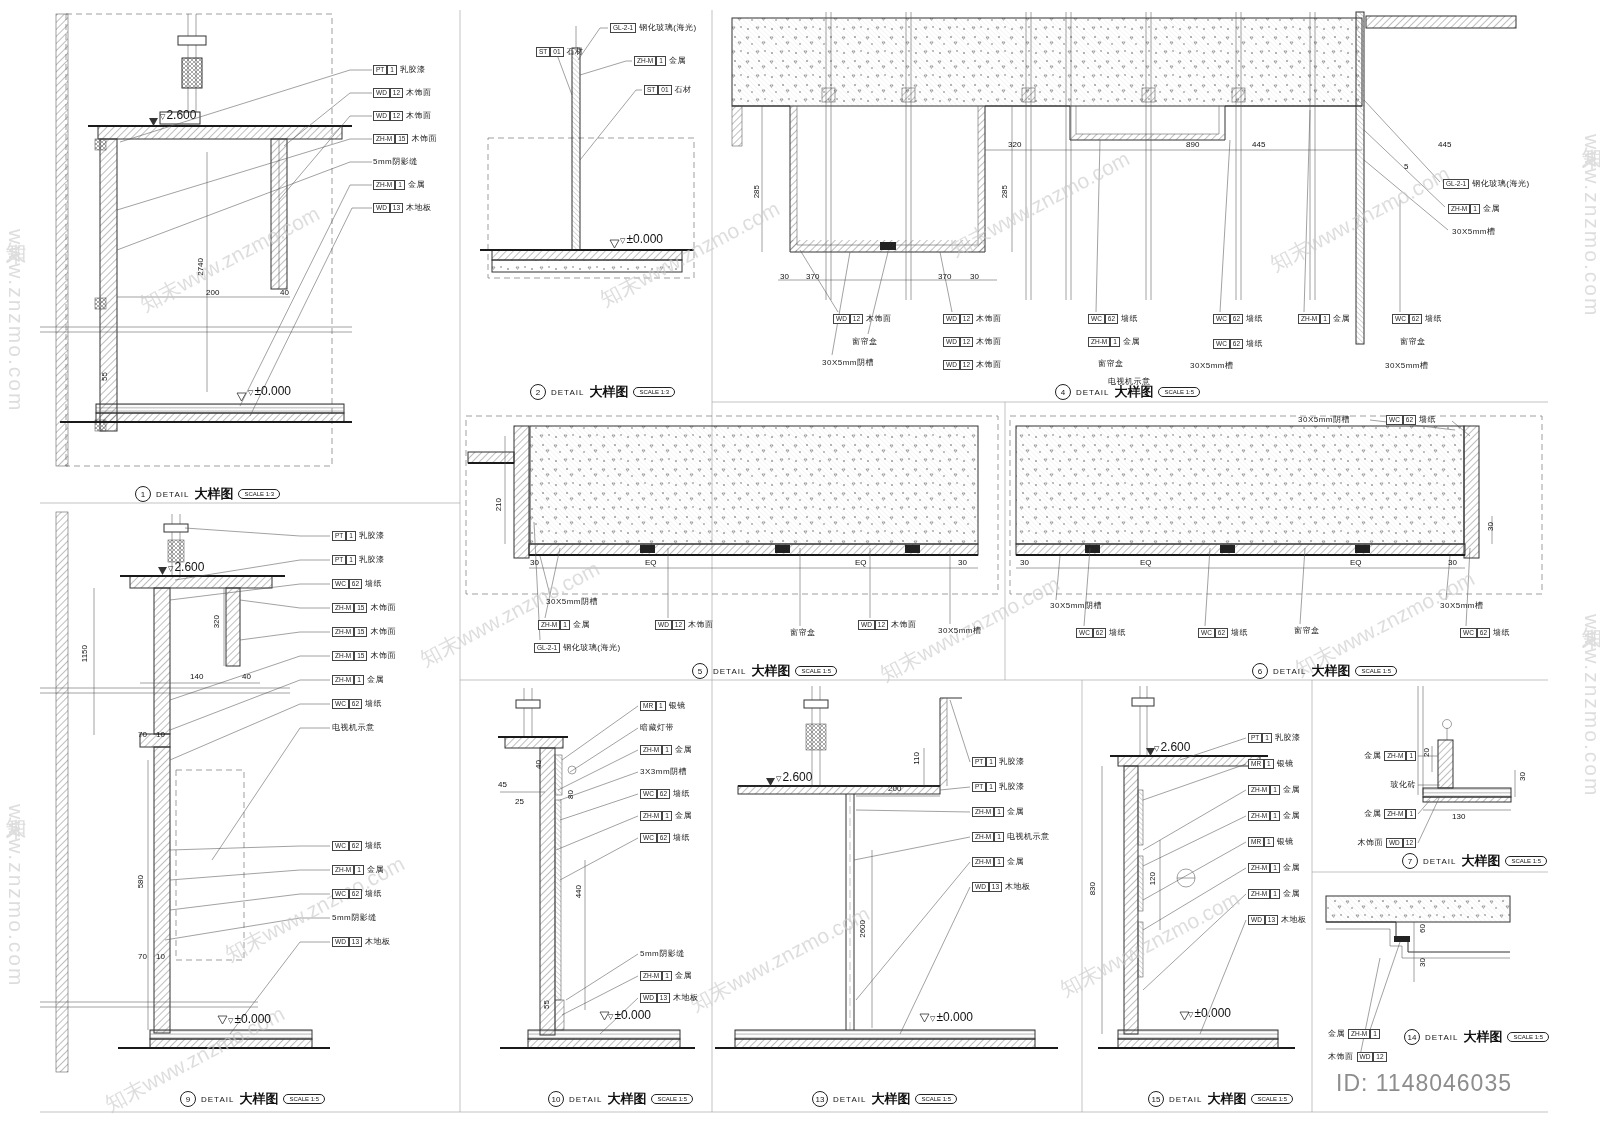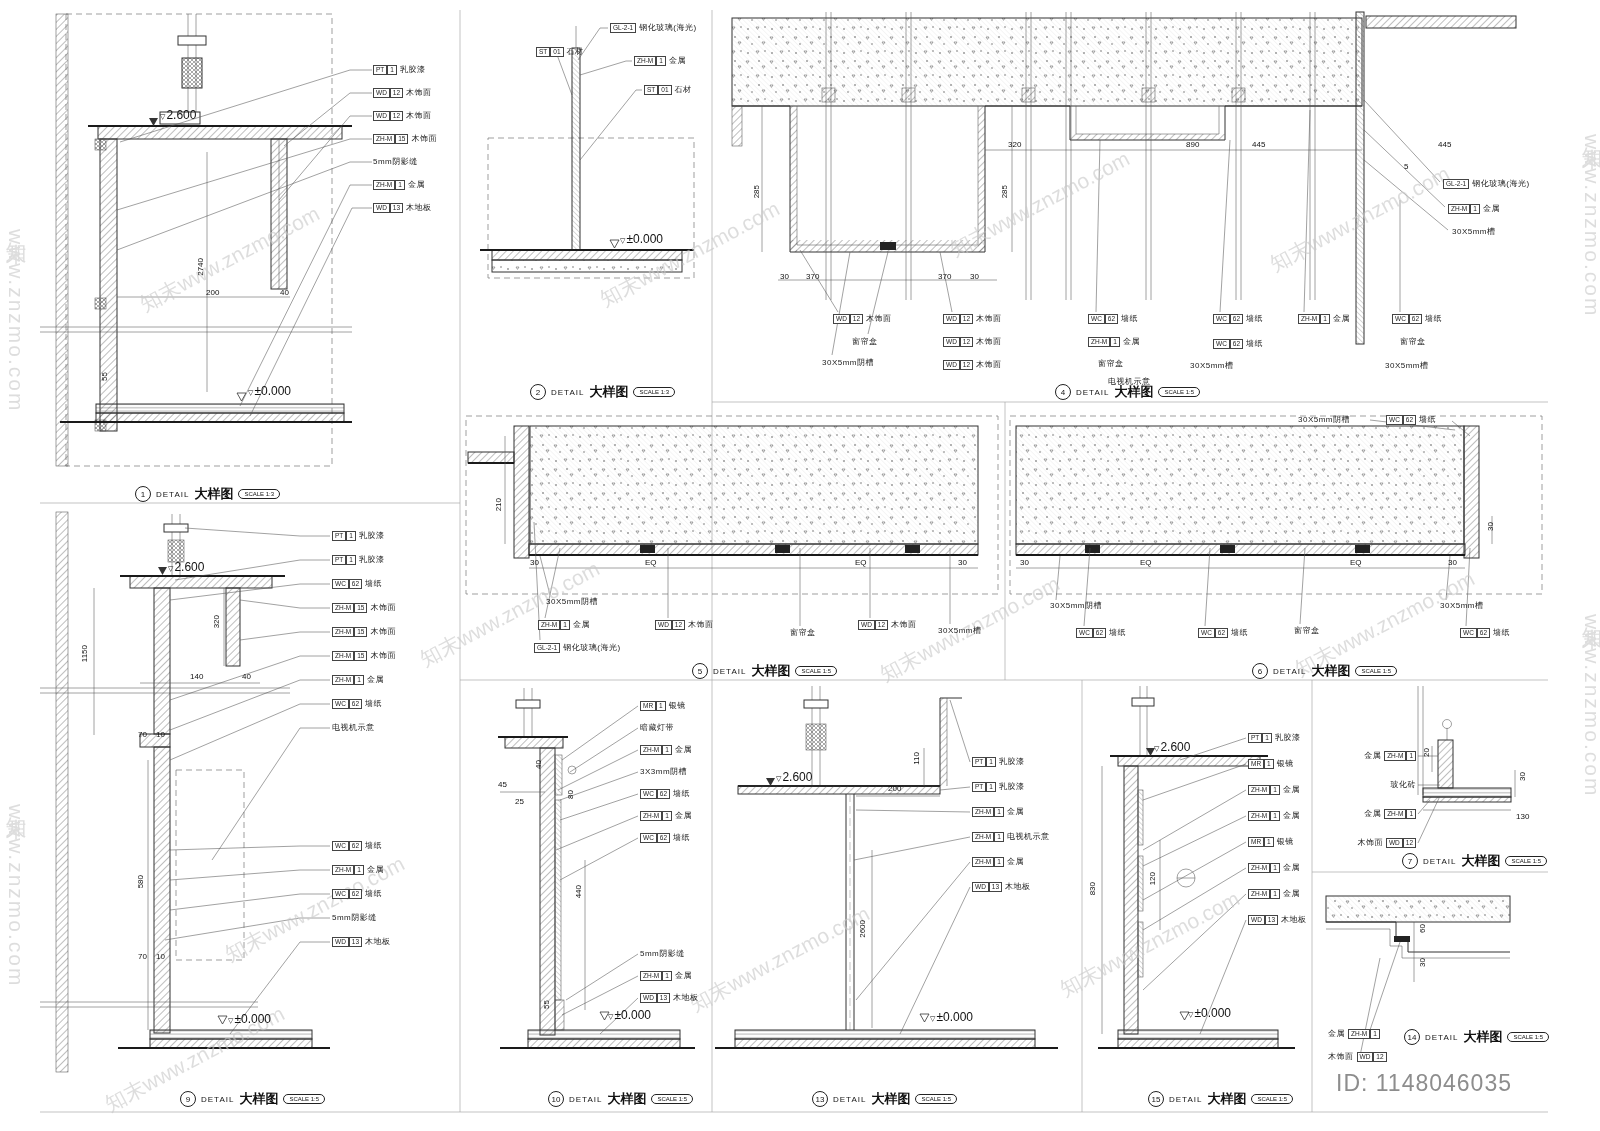--- a/index.html
+++ b/index.html
@@ -1078,21 +1078,21 @@
         </div>
         <div class="chip rev">
           <span class="lbl">木饰面</span>
           <span class="boxes">
             <span class="cell">WD</span>
             <span class="cell">12</span>
           </span>
         </div>
       </div>
 <span class="dim v" style="left:1422px;top:748px">20</span>
-<span class="dim" style="left:1516px;top:812px">130</span>
+<span class="dim" style="left:1452px;top:812px">130</span>
 <span class="dim v" style="left:1518px;top:772px">30</span>
 
 <div class="stack" style="left:1328px;top:1028px;gap:12px">
         <div class="chip rev">
           <span class="lbl">金属</span>
           <span class="boxes">
             <span class="cell">ZH-M</span>
             <span class="cell">1</span>
           </span>
         </div>

